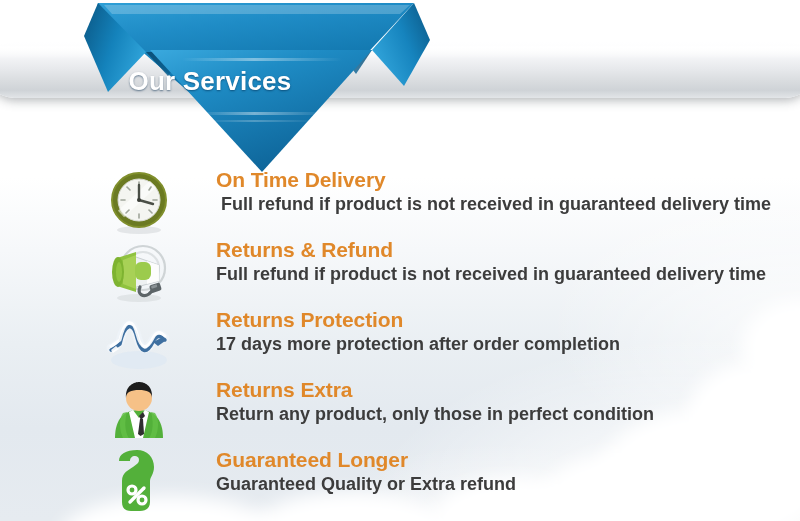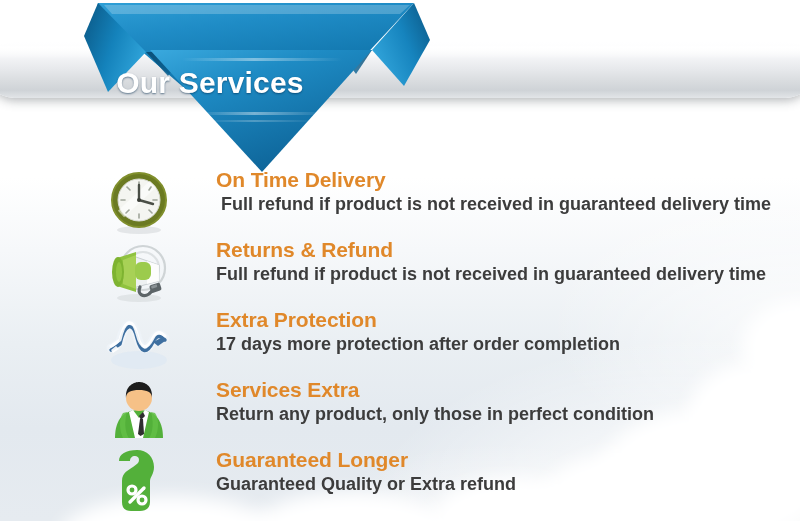--- a/index.html
+++ b/index.html
@@ -35,21 +35,21 @@
     background:linear-gradient(180deg,rgba(255,255,255,0.96),rgba(255,255,255,0));
   }
 
   
   #ribbon{position:absolute;left:0;top:0;width:470px;height:180px;}
   #ribbon svg{display:block;}
   #banner-title{
     position:absolute;left:0;top:66px;width:420px;
     text-align:center;
     color:#ffffff;
-    font-size:30px;font-weight:bold;letter-spacing:0.2px;
+    font-size:26px;font-weight:bold;letter-spacing:0.2px;
     text-shadow:0 1px 2px rgba(0,40,75,0.55);
     pointer-events:none;
   }
 
   
   #services{position:absolute;left:0;top:168px;width:800px;}
   .row{position:relative;height:70px;}
   .ico{
     position:absolute;left:103px;top:0;width:72px;height:70px;
   }
@@ -204,40 +204,40 @@
         <svg width="72" height="70" viewBox="0 0 72 70">
           <ellipse cx="36" cy="52" rx="28" ry="9" fill="#dfe9f2" opacity="0.8"></ellipse>
           <path d="M8 40 C12 38 14 36 17 34 C22 12 30 12 34 28 C38 44 44 44 50 32 C54 24 58 26 62 30" fill="none" stroke="#eef3f8" stroke-width="9" stroke-linecap="round" stroke-linejoin="round"></path>
           <path d="M8 42 C12 40 14 38 17 36 C22 14 30 14 34 30 C38 46 44 46 50 34 C54 26 58 28 62 32" fill="none" stroke="#3e6fa0" stroke-width="3.4" stroke-linecap="round" stroke-linejoin="round"></path>
           <path d="M8 38 C12 36 14 34 17 32 C22 10 30 10 34 26 C38 42 44 42 50 30 C54 22 58 24 62 28" fill="none" stroke="#ffffff" stroke-width="3" stroke-linecap="round" stroke-linejoin="round" opacity="0.9"></path>
           <path d="M50 34 L58 30 L62 33 L55 38 Z" fill="#3e6fa0"></path>
           <path d="M8 42 L13 38 L16 41 L10 45 Z" fill="#ffffff" opacity="0.9"></path>
         </svg>
       </div>
       <div class="txt">
-        <div class="head">Extra Protection</div>
+        <div class="head">Returns Protection</div>
         <div class="sub">17 days more protection after order completion</div>
       </div>
     </div>
 
     <div class="row">
       <div class="ico">
         <svg width="72" height="70" viewBox="0 0 72 70">
           <path d="M12 60 C12 40 22 32 36 32 C50 32 60 40 60 60 Z" fill="#53b03a"></path>
           <path d="M24 34 C20 48 24 58 26 60 L20 60 C16 52 16 40 20 35 Z" fill="#63c047" opacity="0.85"></path>
           <path d="M48 34 C52 48 48 58 46 60 L52 60 C56 52 56 40 52 35 Z" fill="#63c047" opacity="0.85"></path>
           <path d="M30 32 L36 40 L42 32 L46 34 L40 60 L32 60 L26 34 Z" fill="#ffffff"></path>
           <path d="M36 38 L40 34 L42 38 L38 42 Z" fill="#2f2f2f"></path>
           <path d="M37 41 L40 41 L41 56 L37.5 58 L35 56 Z" fill="#2f2f2f"></path>
           <circle cx="36" cy="20" r="13" fill="#f6c187"></circle>
           <path d="M23 20 C22 7 32 4 36 4 C41 4 50 7 49 20 C49 14 44 12 36 12 C28 12 23 14 23 20 Z" fill="#1d1d1d"></path>
         </svg>
       </div>
       <div class="txt">
-        <div class="head">Services Extra</div>
+        <div class="head">Returns Extra</div>
         <div class="sub">Return any  product, only those in perfect condition</div>
       </div>
     </div>
 
     <div class="row">
       <div class="ico">
         <svg width="72" height="70" viewBox="0 0 72 70">
           <path d="M34 2 C44 2 51 9 51 19 C51 26 47 29 47 33 L47 54 C47 60 43 63 37 63 L28 63
                    C22 63 19 60 19 54 L19 33 C19 24 26 22 30 19 C34 16 36 15 36 12
                    C36 9 34 8 32 8 C29 8 27 10 27 13 L16 13 C16 6 23 2 34 2 Z" fill="#53b03a"></path>

